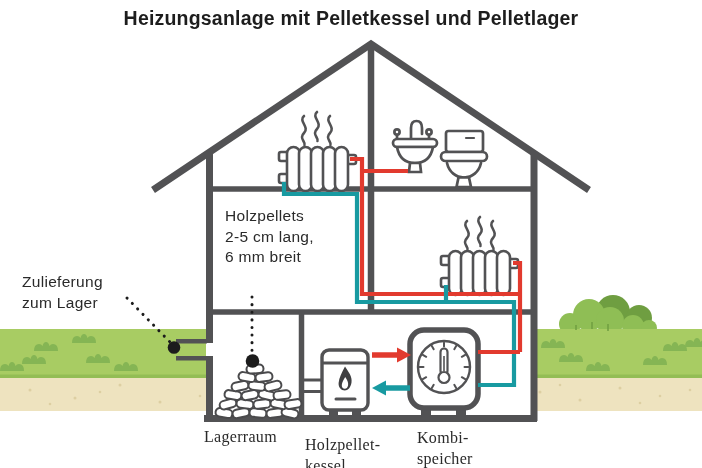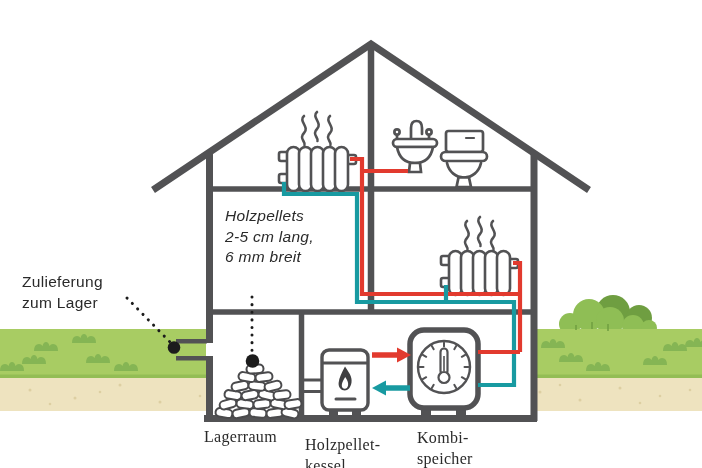--- a/index.html
+++ b/index.html
@@ -230,22 +230,23 @@
     </g>
 
     <g style="stroke:#1c1c1c;stroke-width:3;stroke-linecap:round">
       <path d="M127 298 L171 343" stroke-dasharray="0.1 7.5" fill="none"></path>
       <path d="M252 297 V352" stroke-dasharray="0.1 7.5" fill="none"></path>
     </g>
     <circle cx="174" cy="347.5" r="6.3" fill="#1c1c1c"></circle>
     <circle cx="252.5" cy="361" r="6.8" fill="#1c1c1c"></circle>
   </svg>
 
-
-  <div class="note" style="left:225px;top:206px;font-style:italic;">
+  <div class="title">Heizungsanlage mit Pelletkessel und Pelletlager</div>
+
+  <div class="note" style="left:225px;top:206px;">
     <div>Holzpellets</div>
     <div>2-5 cm lang,</div>
     <div>6 mm breit</div>
   </div>
 
   <div class="note" style="left:22px;top:272px;">
     <div>Zulieferung</div>
     <div>zum Lager</div>
   </div>
 

